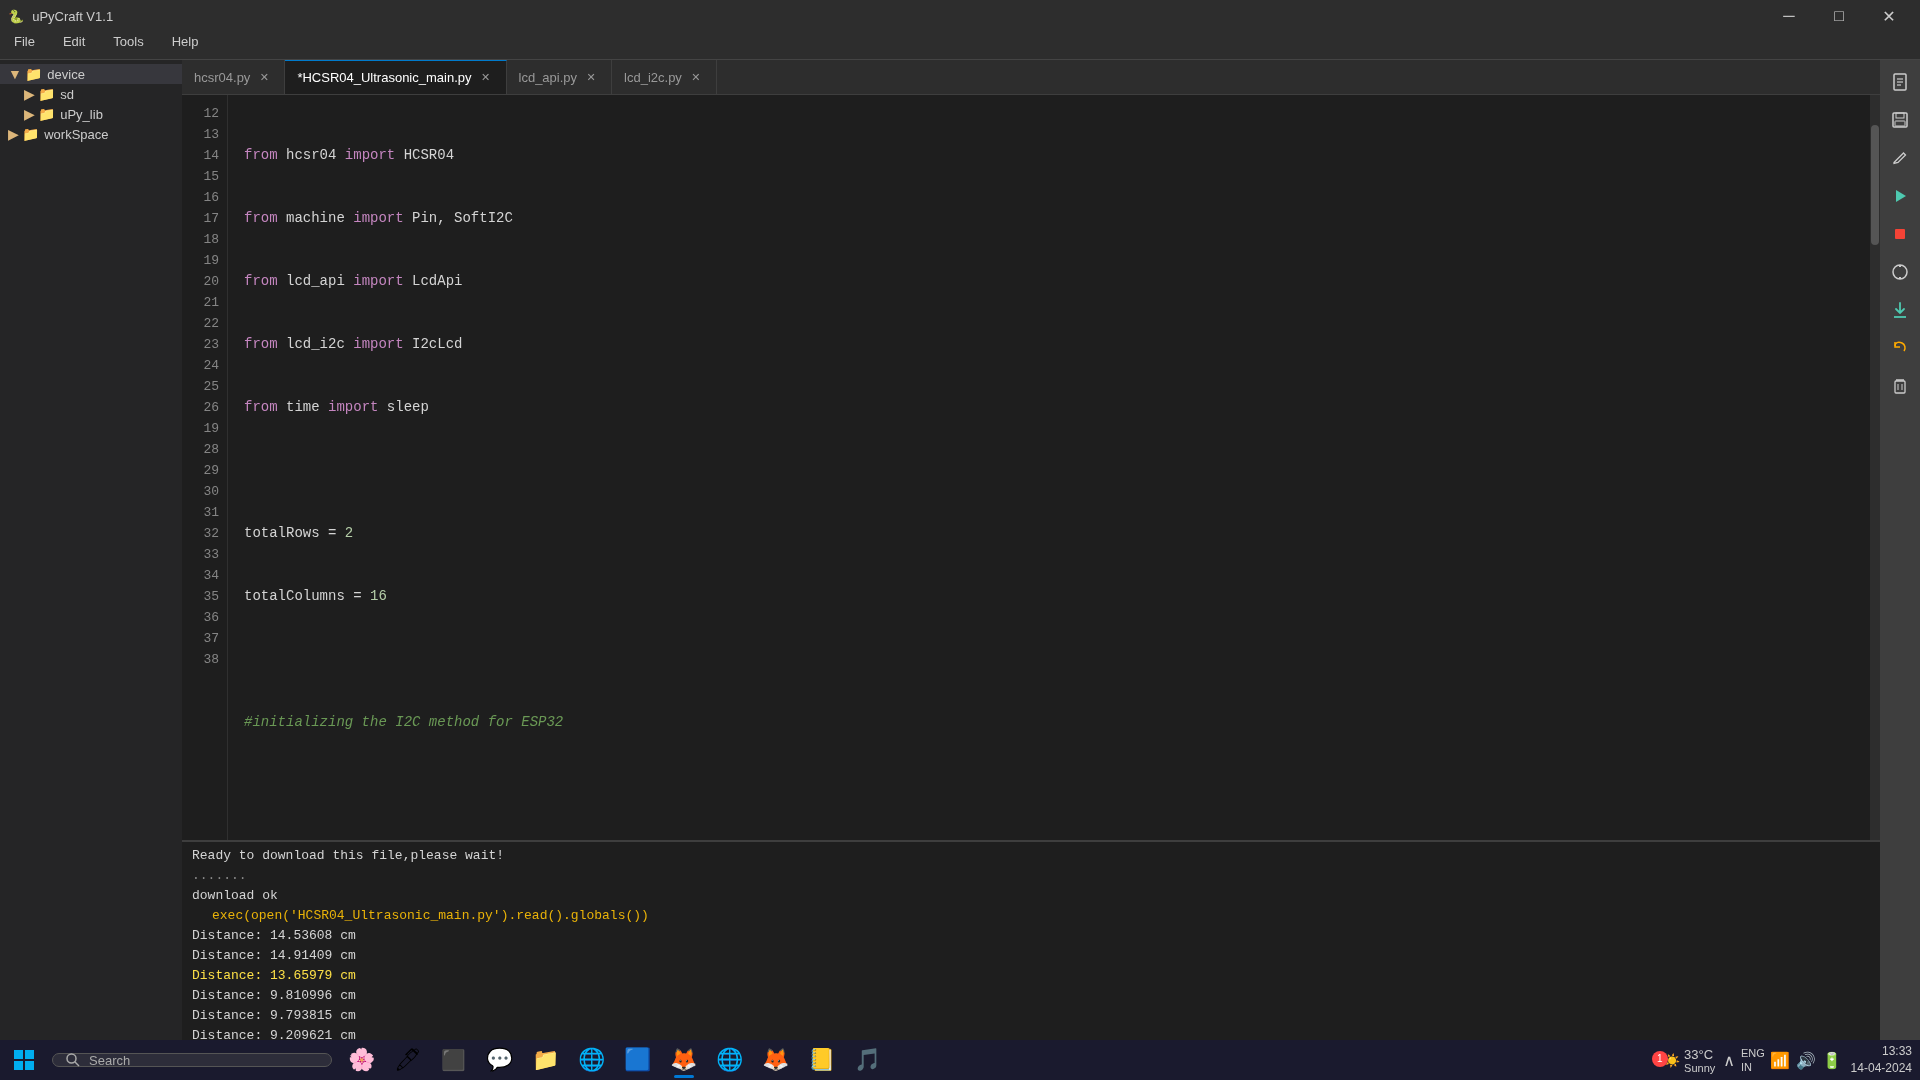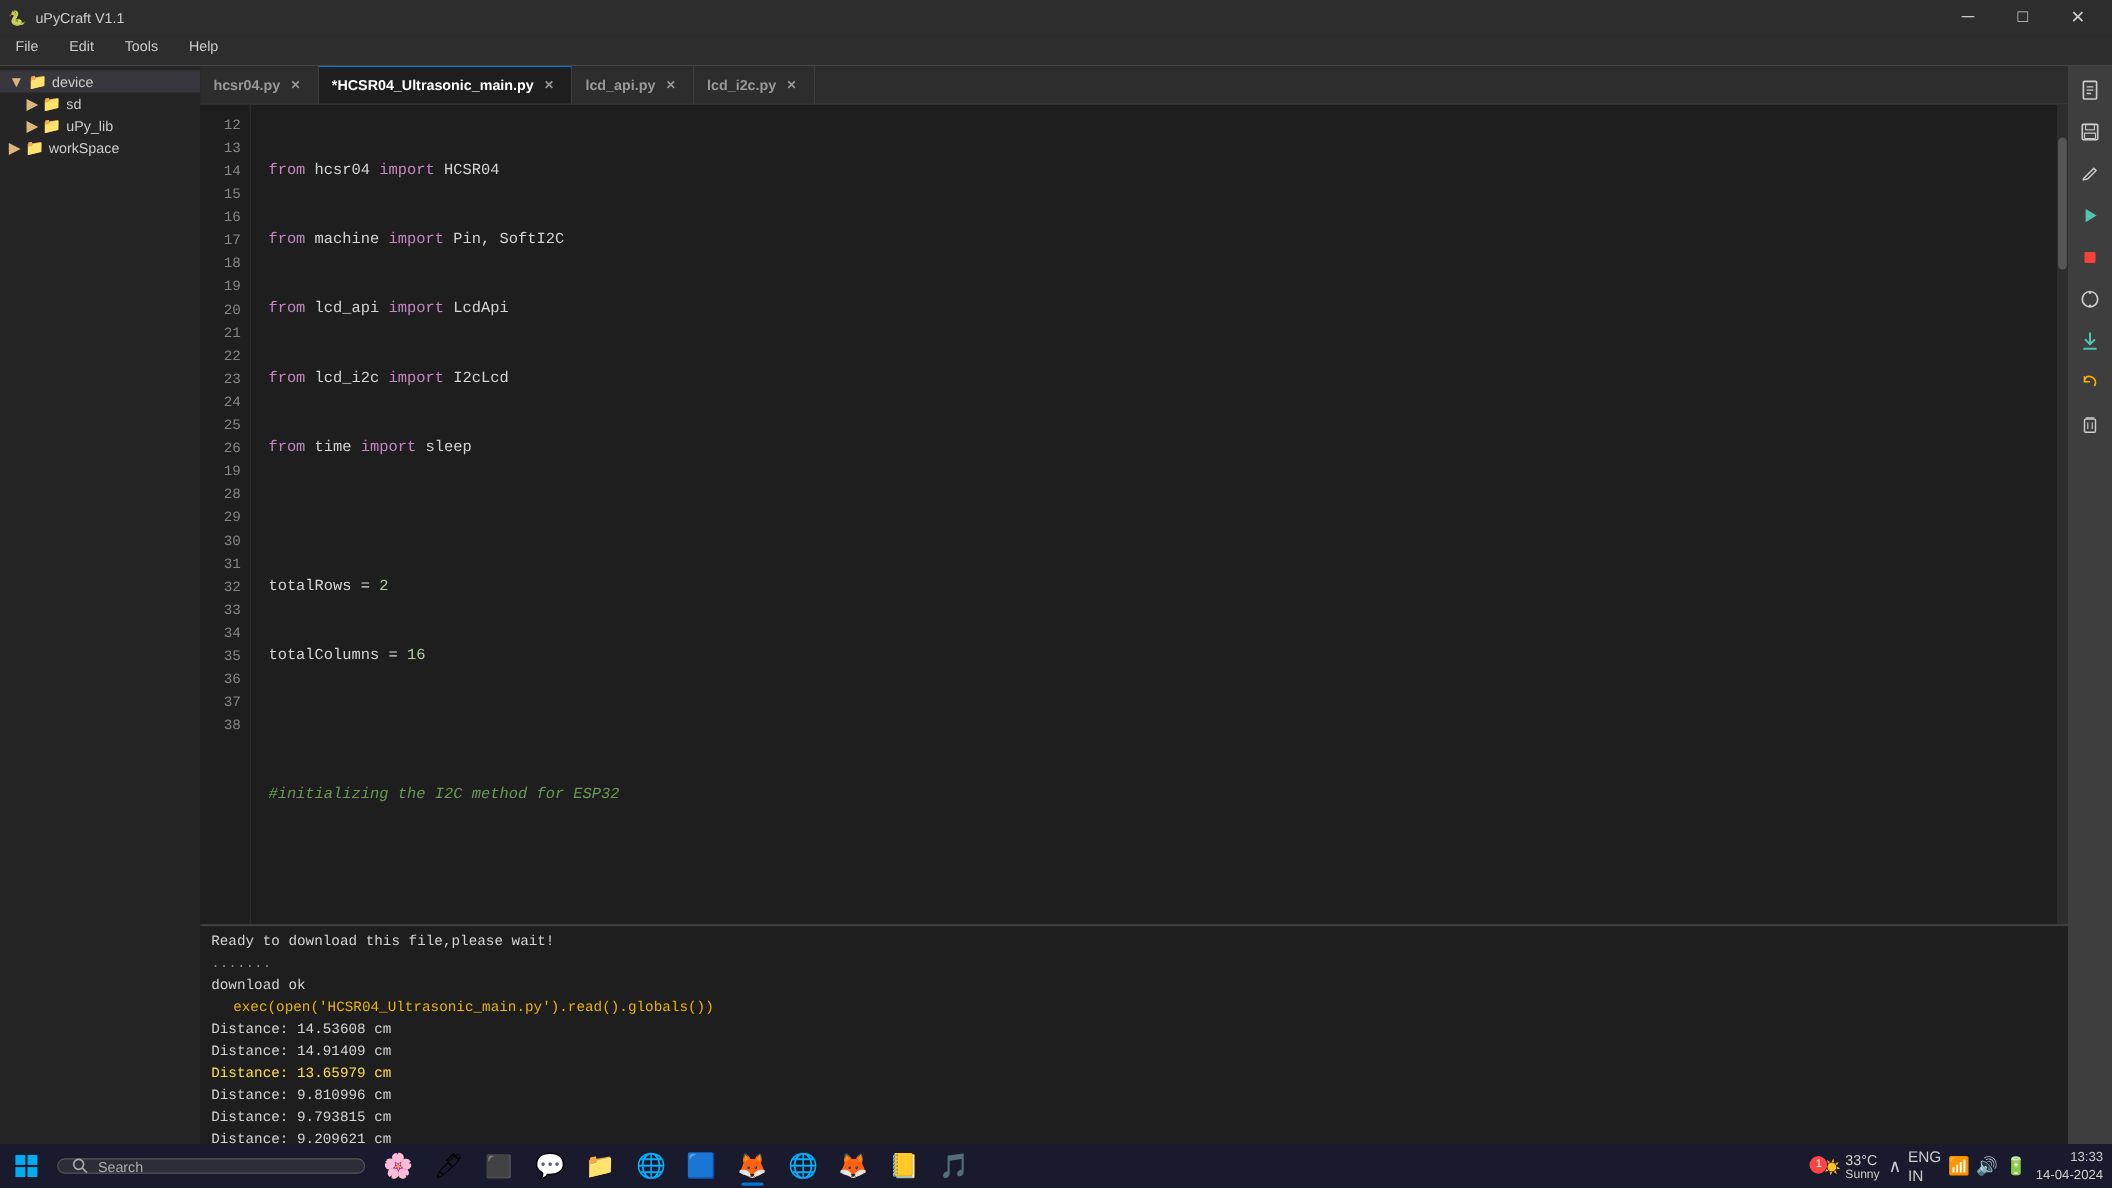--- a/index.html
+++ b/index.html
@@ -72,21 +72,20 @@
     }
 
     
     #tabs {
       display: flex;
       align-items: center;
       background: #2d2d2d;
       height: 35px;
       border-bottom: 1px solid #3e3e3e;
       overflow: hidden;
-      font-weight: bold;
     }
     .tab {
       display: flex; align-items: center; gap: 6px;
       padding: 0 12px;
       height: 35px;
       border-right: 1px solid #3e3e3e;
       color: #999;
       font-size: 13px;
       cursor: pointer;
       background: #2d2d2d;
@@ -523,21 +522,21 @@
     <div class="weather-widget" style="position:relative;">
       <div class="badge">1</div>
       <span style="margin-left:16px;">☀️</span>
       <div>
         <div>33°C</div>
         <div style="font-size:11px;">Sunny</div>
       </div>
     </div>
     <div class="tray-icons">
       <span class="tray-icon">∧</span>
-      <span class="tray-icon" style="font-size:14px; line-height:1.3;">
+      <span class="tray-icon" style="font-size:11px; line-height:1.3;">
         <span>ENG</span><br>
         <span>IN</span>
       </span>
       <span class="tray-icon">📶</span>
       <span class="tray-icon">🔊</span>
       <span class="tray-icon">🔋</span>
     </div>
     <div class="clock">
       <div>13:33</div>
       <div>14-04-2024</div>

